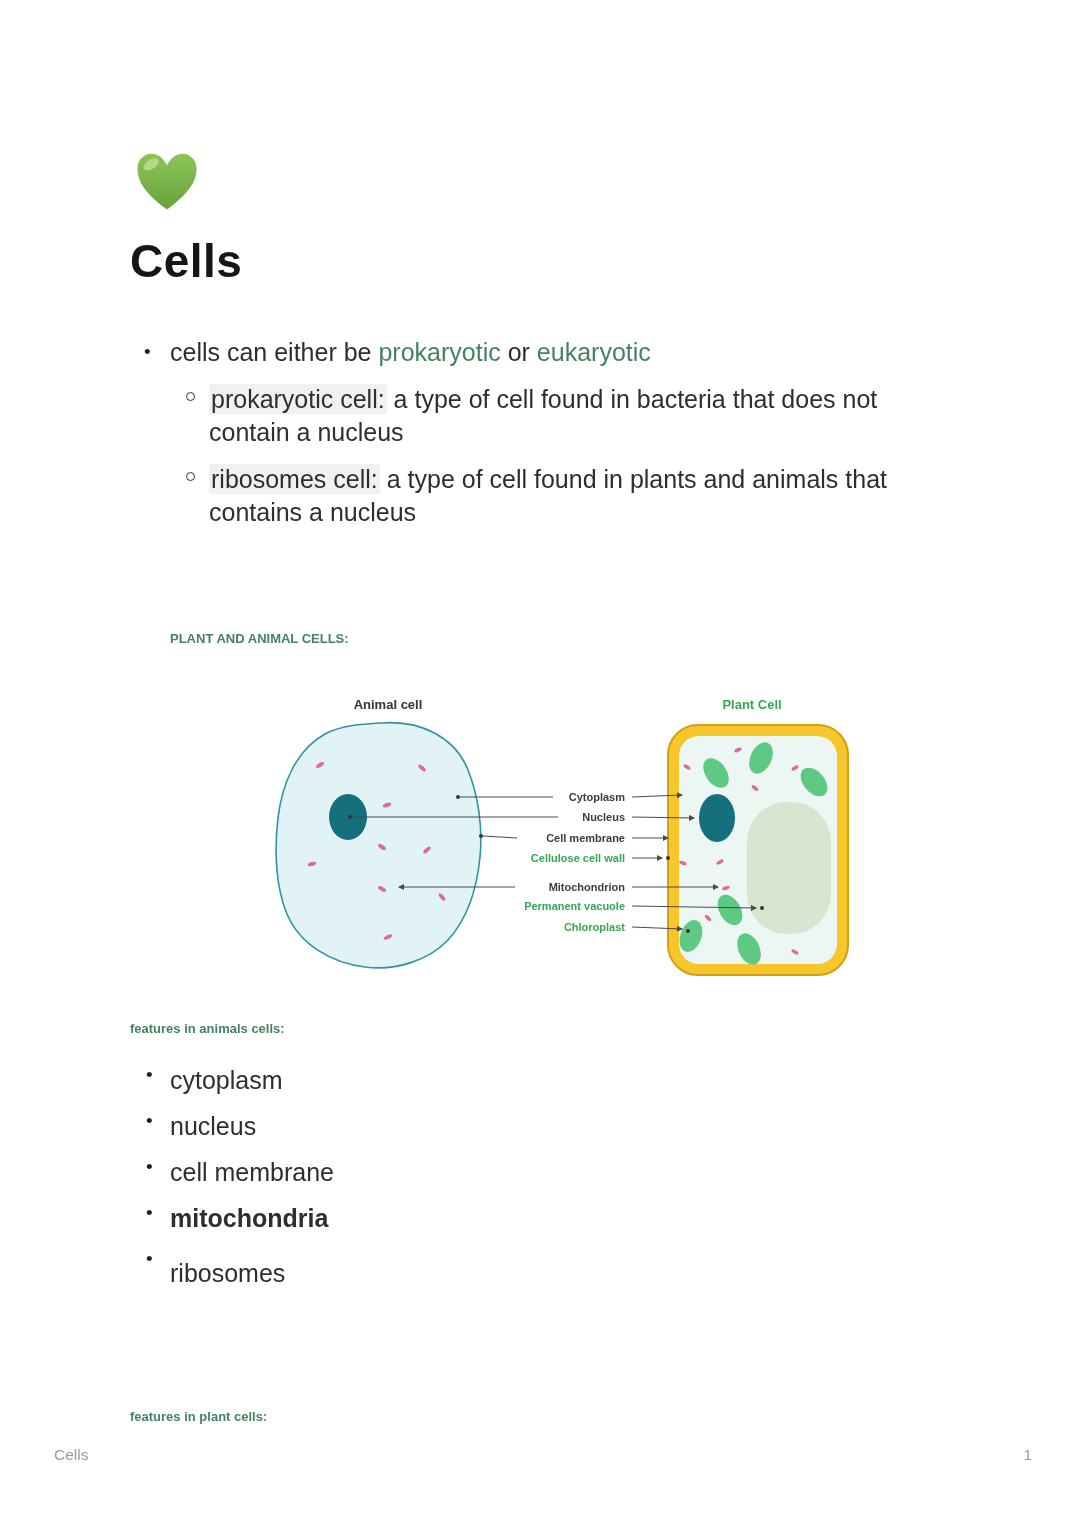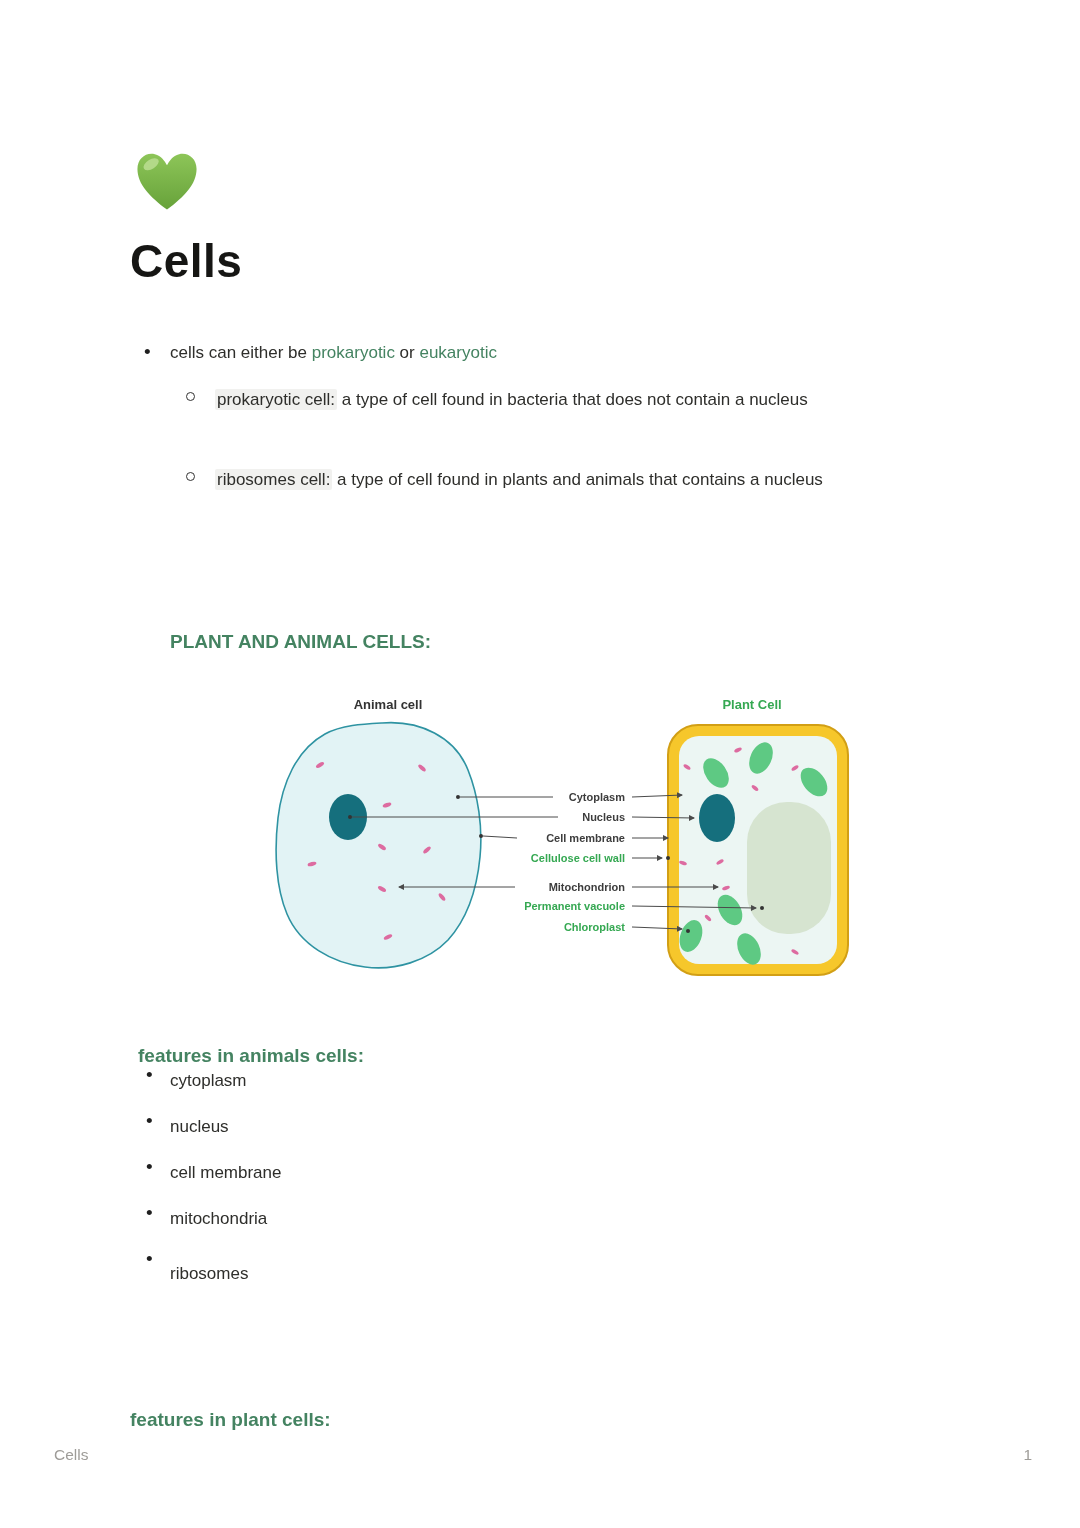--- a/index.html
+++ b/index.html
@@ -7,24 +7,24 @@
     --footer-gray:#9e9c98; --animal-fill:#e2f3f5; --animal-stroke:#2e93a2; --nucleus-fill:#156f7d;
     --pink:#dd6ba0; --wall-fill:#f6c72b; --wall-stroke:#d29f15; --plant-interior:#ecf6f3;
     --vacuole-fill:#d6e4d0; --chloroplast-fill:#5ec983; --label-dark:#3d3d3d; --label-green:#35a852;
     --line-color:#4a4a4a;
   }
   html,body{margin:0;padding:0;background:#ffffff;}
   .page{position:relative;width:1080px;height:1528px;background:#fff;
         font-family:"Liberation Sans",sans-serif;color:var(--body-text);overflow:hidden;}
   .abs{position:absolute;}
   .title{font-size:46px;font-weight:bold;color:var(--title-color);letter-spacing:0.5px;}
-  .body-text{font-size:17px;line-height:33px;color:var(--body-text);}
+  .body-text{font-size:25px;line-height:33px;color:var(--body-text);}
   .green{color:var(--green-text);}
-  .hl{background:var(--highlight-bg);padding:1px 2px;border-radius:2px;margin-left:6px;}
-  .section-heading{font-size:19px;font-weight:bold;color:var(--green-text);}
+  .hl{background:var(--highlight-bg);padding:1px 2px;border-radius:2px;}
+  .section-heading{font-size:13px;font-weight:bold;color:var(--green-text);}
   .dot-marker{position:absolute;font-size:19px;color:#1f1f1f;}
   .circle-marker{position:absolute;width:7px;height:7px;border:1.6px solid #333;border-radius:50%;}
   .footer-text{font-size:15.5px;color:var(--footer-gray);}
   svg text{font-family:"Liberation Sans",sans-serif;}
   .dg-title{font-size:13px;font-weight:bold;}
   .dg-title.dark{fill:#333333;}
   .dg-title.grn{fill:var(--label-green);}
   .lab{font-size:11px;font-weight:bold;}
   .lab.dark{fill:var(--label-dark);}
   .lab.grn{fill:var(--label-green);}
@@ -153,33 +153,33 @@
       <text x="355" y="109" class="lab dark">Cytoplasm</text>
       <text x="355" y="129" class="lab dark">Nucleus</text>
       <text x="355" y="150" class="lab dark">Cell membrane</text>
       <text x="355" y="170" class="lab grn">Cellulose cell wall</text>
       <text x="355" y="199" class="lab dark">Mitochondrion</text>
       <text x="355" y="218" class="lab grn">Permanent vacuole</text>
       <text x="355" y="239" class="lab grn">Chloroplast</text>
     </g>
   </svg>
 
-  <div class="abs section-heading" style="left:138px;top:1021px;margin-top:24px;">features in animals cells:</div>
+  <div class="abs section-heading" style="left:130px;top:1021px;">features in animals cells:</div>
 
   <span class="dot-marker" style="left:146px;top:1064px;">•</span>
   <div class="abs body-text" style="left:170px;top:1064px;">cytoplasm</div>
 
   <span class="dot-marker" style="left:146px;top:1110px;">•</span>
   <div class="abs body-text" style="left:170px;top:1110px;">nucleus</div>
 
   <span class="dot-marker" style="left:146px;top:1156px;">•</span>
   <div class="abs body-text" style="left:170px;top:1156px;">cell membrane</div>
 
   <span class="dot-marker" style="left:146px;top:1202px;">•</span>
-  <div class="abs body-text" style="left:170px;top:1202px;">mitochondria</div>
+  <div class="abs body-text" style="left:170px;top:1202px;font-weight:bold;">mitochondria</div>
 
   <span class="dot-marker" style="left:146px;top:1248px;">•</span>
   <div class="abs body-text" style="left:170px;top:1248px;margin-top:9px;">ribosomes</div>
 
   <div class="abs section-heading" style="left:130px;top:1409px;">features in plant cells:</div>
 
   <div class="abs footer-text" style="left:54px;top:1446px;">Cells</div>
   <div class="abs footer-text" style="right:48px;top:1446px;">1</div>
 
 </div>

